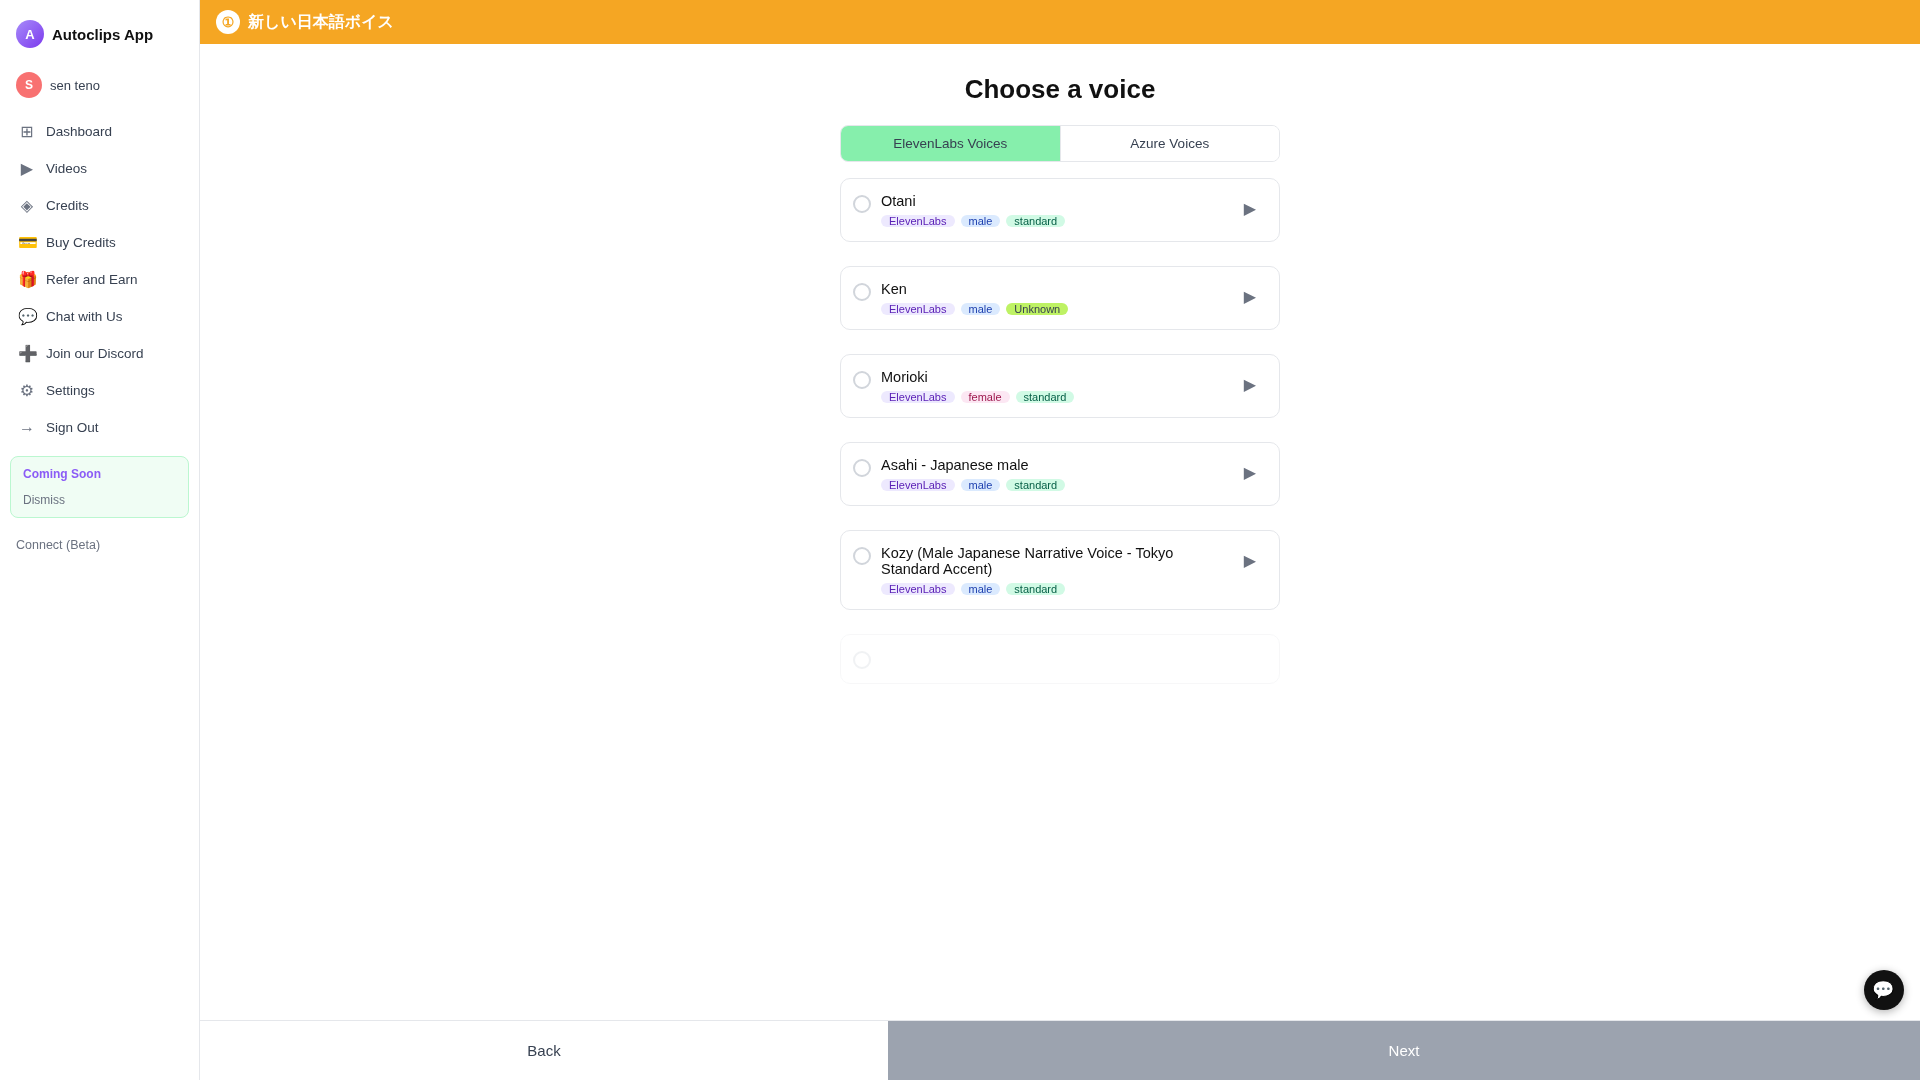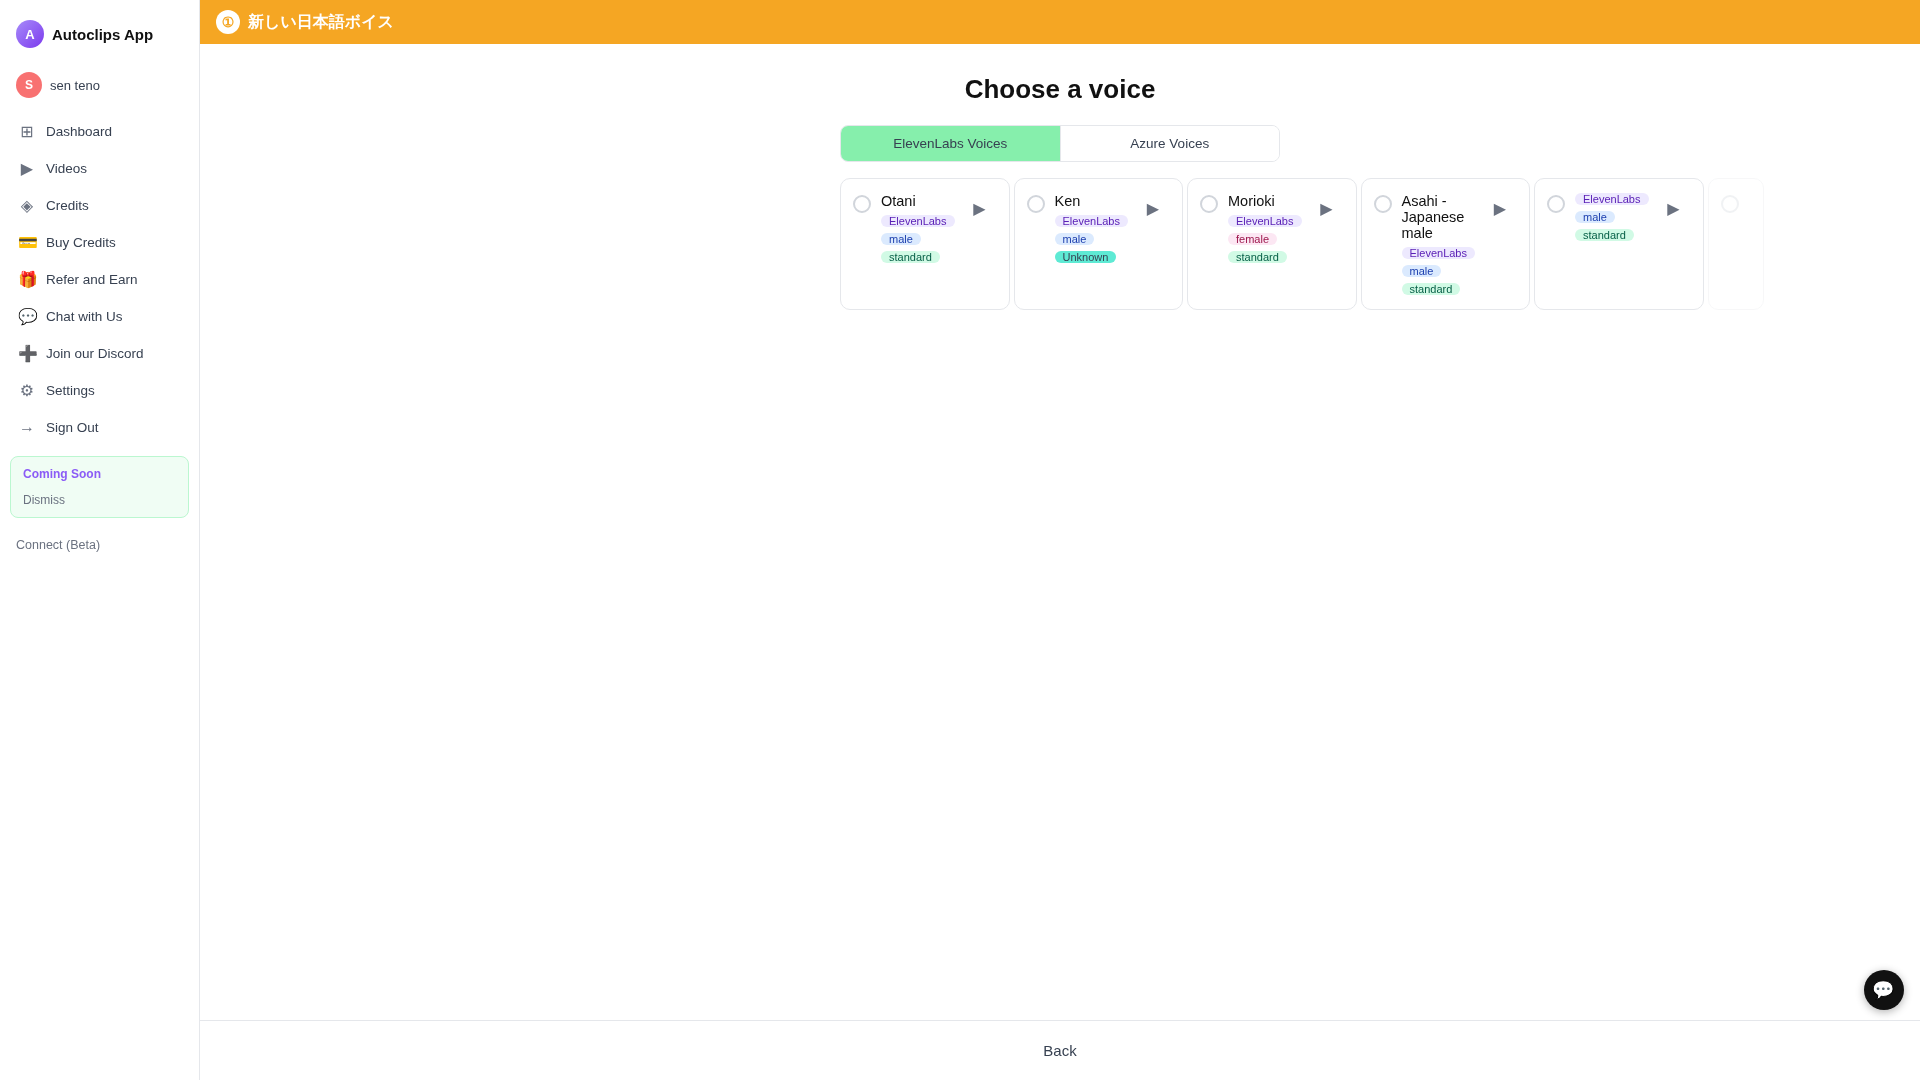--- a/index.html
+++ b/index.html
@@ -173,22 +173,22 @@
       background: #86efac;
       font-weight: 500;
     }
     .voice-tab:not(:last-child) { border-right: 1px solid #e5e7eb; }
 
     
     .voice-list {
       max-width: 440px;
       margin: 16px auto;
       display: flex;
-      flex-direction: row;
-      gap: 4px;
+      flex-direction: column;
+      gap: 14px;
     }
     .voice-card {
       border: 1px solid #e5e7eb;
       border-radius: 10px;
       padding: 14px 14px 14px 12px;
       margin-bottom: 10px;
       display: flex;
       align-items: flex-start;
       gap: 10px;
       position: relative;
@@ -209,21 +209,21 @@
     .tag {
       padding: 0 8px;
       border-radius: 12px;
       font-size: 11px;
       font-weight: 400;
     }
     .tag-elevenlabs { background: #ede9fe; color: #5b21b6; }
     .tag-male { background: #dbeafe; color: #1e40af; }
     .tag-female { background: #fce7f3; color: #9d174d; }
     .tag-standard { background: #d1fae5; color: #065f46; }
-    .tag-unknown { background: #5eead4; color: #374151; }
+    .tag-unknown { background: #bef264; color: #374151; }
     .play-btn {
       width: 30px; height: 30px;
       border-radius: 50%;
       border: none;
       background: transparent;
       display: flex; align-items: center; justify-content: center;
       cursor: pointer;
       color: #6b7280;
       font-size: 16px;
       flex-shrink: 0;
@@ -404,36 +404,38 @@
             <span class="tag tag-male">male</span>
             <span class="tag tag-standard">standard</span>
           </div>
         </div>
         <button class="play-btn">▶</button>
       </div>
 
       <div class="voice-card">
         <div class="voice-radio"></div>
         <div class="voice-info">
+          <div class="voice-name">Kozy (Male Japanese Narrative Voice - Tokyo Standard Accent)</div>
           <div class="voice-tags">
             <span class="tag tag-elevenlabs">ElevenLabs</span>
             <span class="tag tag-male">male</span>
             <span class="tag tag-standard">standard</span>
           </div>
         </div>
         <button class="play-btn">▶</button>
       </div>
 
       <div class="voice-card" style="min-height:50px; opacity:0.3;">
         <div class="voice-radio"></div>
         <div class="voice-info"></div>
       </div>
     </div>
   </div>
 
   <div class="footer-bar">
     <button class="back-btn">Back</button>
+    <button class="next-btn">Next</button>
   </div>
 </div>
 
 <div class="chat-widget">
   <span>💬</span>
 </div>
 
 </body></html>

